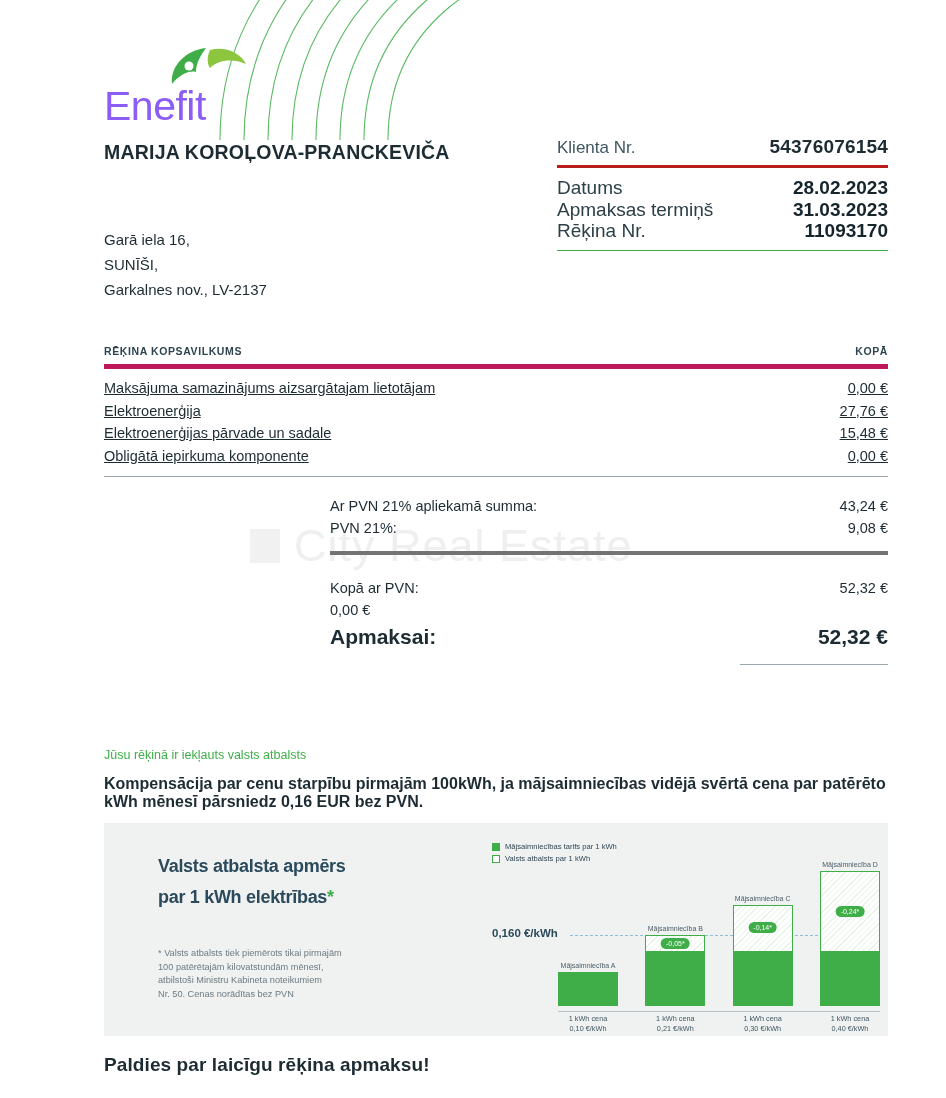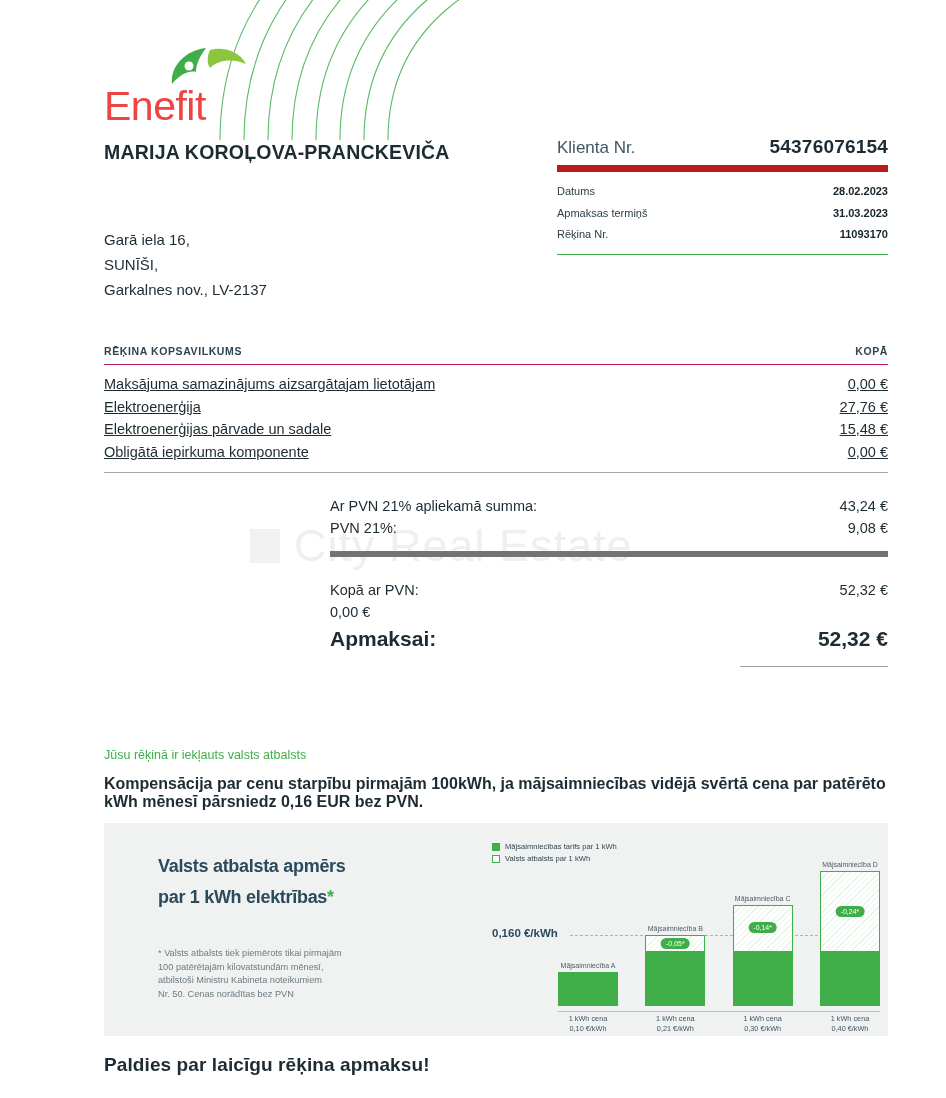--- a/index.html
+++ b/index.html
@@ -33,21 +33,21 @@
   .logo-block {
     position: absolute;
     top: 44px;
     left: 104px;
     width: 180px;
   }
   .logo-mark { width: 90px; height: 46px; display:block; margin-left: 62px;}
   .logo-text {
     font-size: 41px;
     letter-spacing: -0.5px;
-    color: #ef4444;
+    color: #8b5cf6;
     font-weight: 400;
     line-height: 1;
     margin-top: -4px;
   }
 
   
   .cust-name {
     position: absolute;
     top: 141px;
     left: 104px;
@@ -71,51 +71,51 @@
   .client-box {
     position: absolute;
     top: 136px;
     left: 557px;
     width: 331px;
   }
   .client-top {
     display: flex;
     justify-content: space-between;
     align-items: baseline;
-    border-bottom: 7px solid #b91c1c;
+    border-bottom: 3px solid #b91c1c;
     padding-bottom: 7px;
   }
   .client-top .lbl { font-size: 17px; color: #3f5762; }
   .client-top .val { font-size: 19px; font-weight: bold; letter-spacing: .2px; }
   .client-rows { padding-top: 9px; border-bottom: 1px solid #3fae49; padding-bottom: 8px;}
   .client-row {
     display: flex;
     justify-content: space-between;
-    font-size: 11px;
+    font-size: 19px;
     line-height: 21.5px;
     color: #2d4048;
   }
   .client-row .v { font-weight: bold; color:#16242c; }
 
   
   .summary {
     position: absolute;
     top: 345px;
     left: 104px;
     width: 784px;
   }
   .sum-head {
     display: flex;
     justify-content: space-between;
     font-size: 10.5px;
     font-weight: bold;
     letter-spacing: 0.6px;
     color: #2f4450;
     padding-bottom: 7px;
-    border-bottom: 1px solid #be185d;
+    border-bottom: 5px solid #be185d;
   }
   .sum-rows { padding-top: 8px; text-decoration: underline; }
   .sum-row {
     display: flex;
     justify-content: space-between;
     font-size: 14.5px;
     line-height: 22.5px;
     color: #1d2b33;
   }
   .sum-rows-wrap { border-bottom: 1px solid #9aa7ad; padding-bottom: 9px; }
@@ -127,21 +127,21 @@
     left: 330px;
     width: 558px;
   }
   .tot-row {
     display: flex;
     justify-content: space-between;
     font-size: 14.5px;
     line-height: 22px;
     color: #1d2b33;
   }
-  .tot-block-1 { border-bottom: 6px solid #737373; padding-bottom: 12px; }
+  .tot-block-1 { border-bottom: 4px solid #737373; padding-bottom: 12px; }
   .tot-block-2 { padding-top: 22px; }
   .tot-row.big {
     font-size: 21px;
     font-weight: bold;
     align-items: flex-end;
     margin-top: 5px;
   }
   .tot-underline {
     border-bottom: 1px solid #9aa7ad;
     margin-top: 16px;

